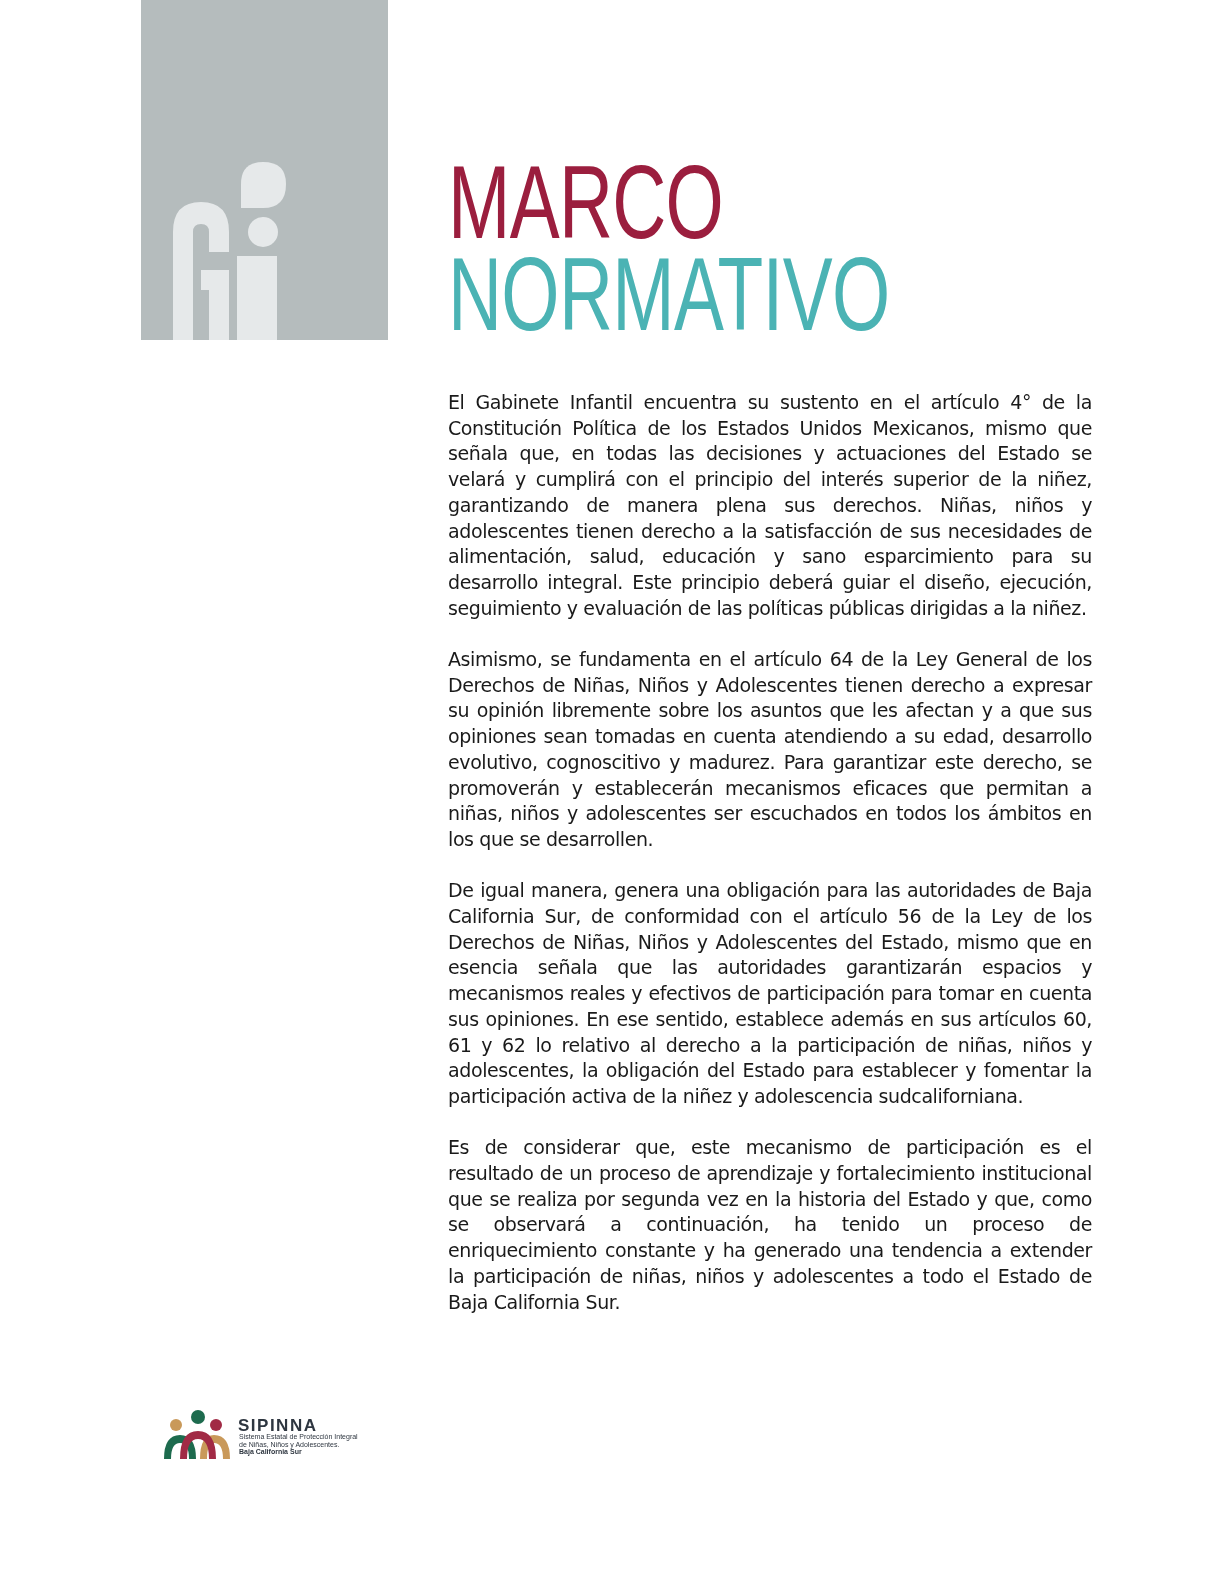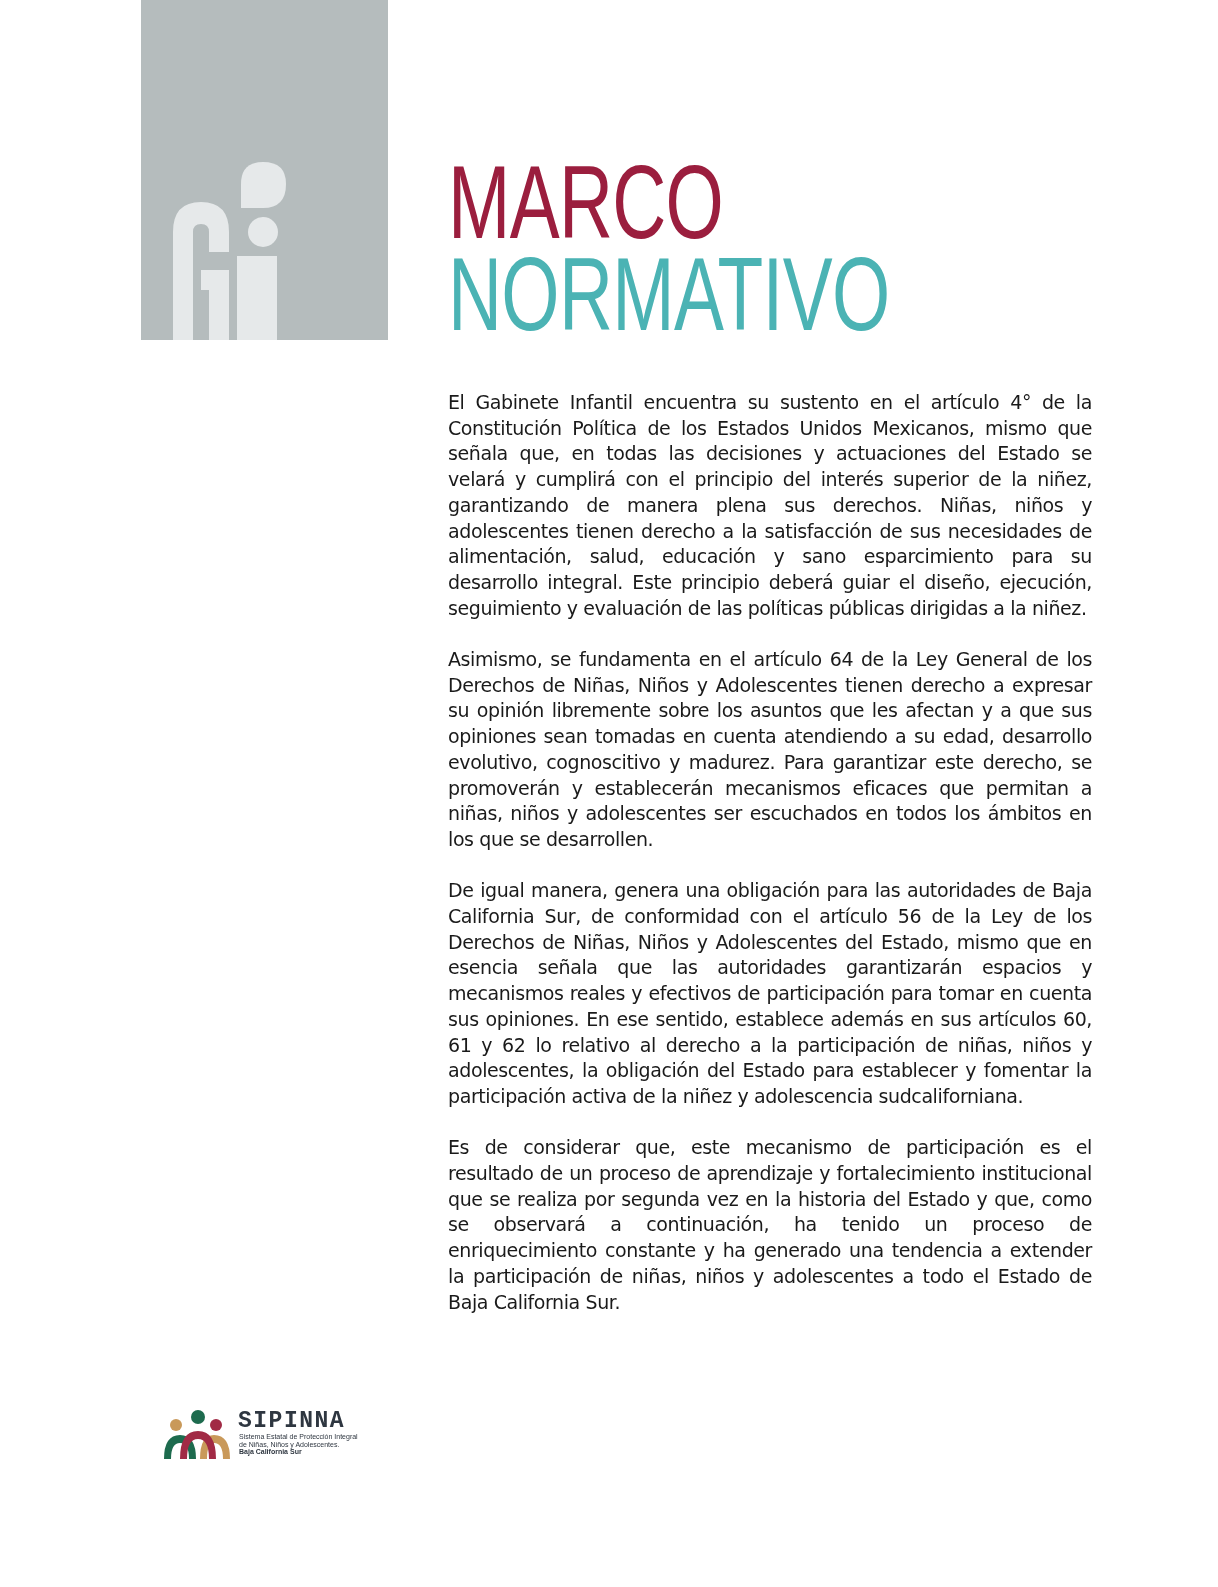--- a/index.html
+++ b/index.html
@@ -11,21 +11,21 @@
   .title { position: absolute; left: 448px; top: 150px; font-family: "Liberation Sans", sans-serif; font-weight: normal; line-height: 1; letter-spacing: -1px; }
   .title .line { display: block; font-size: 104px; transform: scaleX(0.72); transform-origin: left top; white-space: nowrap; height: 92px; }
   .title .l1 { color: #9b1e3e; }
   .title .l2 { color: #4bb3b4; }
 
   .body-text { position: absolute; left: 448px; top: 390px; width: 644px; font-family: "DejaVu Sans", sans-serif; font-size: 19px; line-height: 25.7px; color: #1a1a1a; text-align: justify; letter-spacing: -0.4px; }
   .body-text p { margin: 0 0 25.7px 0; }
 
   .logo { position: absolute; left: 162px; top: 1405px; width: 220px; height: 60px; }
   .logo-figure { position: absolute; left: 0; top: 0; width: 72px; height: 56px; }
-  .logo-name { position: absolute; left: 76px; top: 3px; font-family: Liberation Mono, monospace; font-weight: bold; font-size: 23px; color: #2e3640; letter-spacing: 1.5px; }
+  .logo-name { position: absolute; left: 76px; top: 11px; font-family: Liberation Sans, sans-serif; font-weight: bold; font-size: 17px; color: #2e3640; letter-spacing: 1.5px; }
   .logo-sub { position: absolute; left: 77px; top: 28px; font-family: "Liberation Sans", sans-serif; font-size: 7px; line-height: 7.5px; color: #2e3640; white-space: nowrap; }
   .logo-sub .bold { font-weight: bold; }
 </style>
 </head>
 <body>
 
 <div class="gray-block">
   <svg class="gi-mark" viewBox="0 0 130 180">
 
     <path d="M2 180 L2 72 Q2 42 30 42 Q58 42 58 72 L58 92 L38 92 L38 72 Q38 64 30 64 Q22 64 22 72 L22 180 Z" fill="#e6e9ea"></path>

